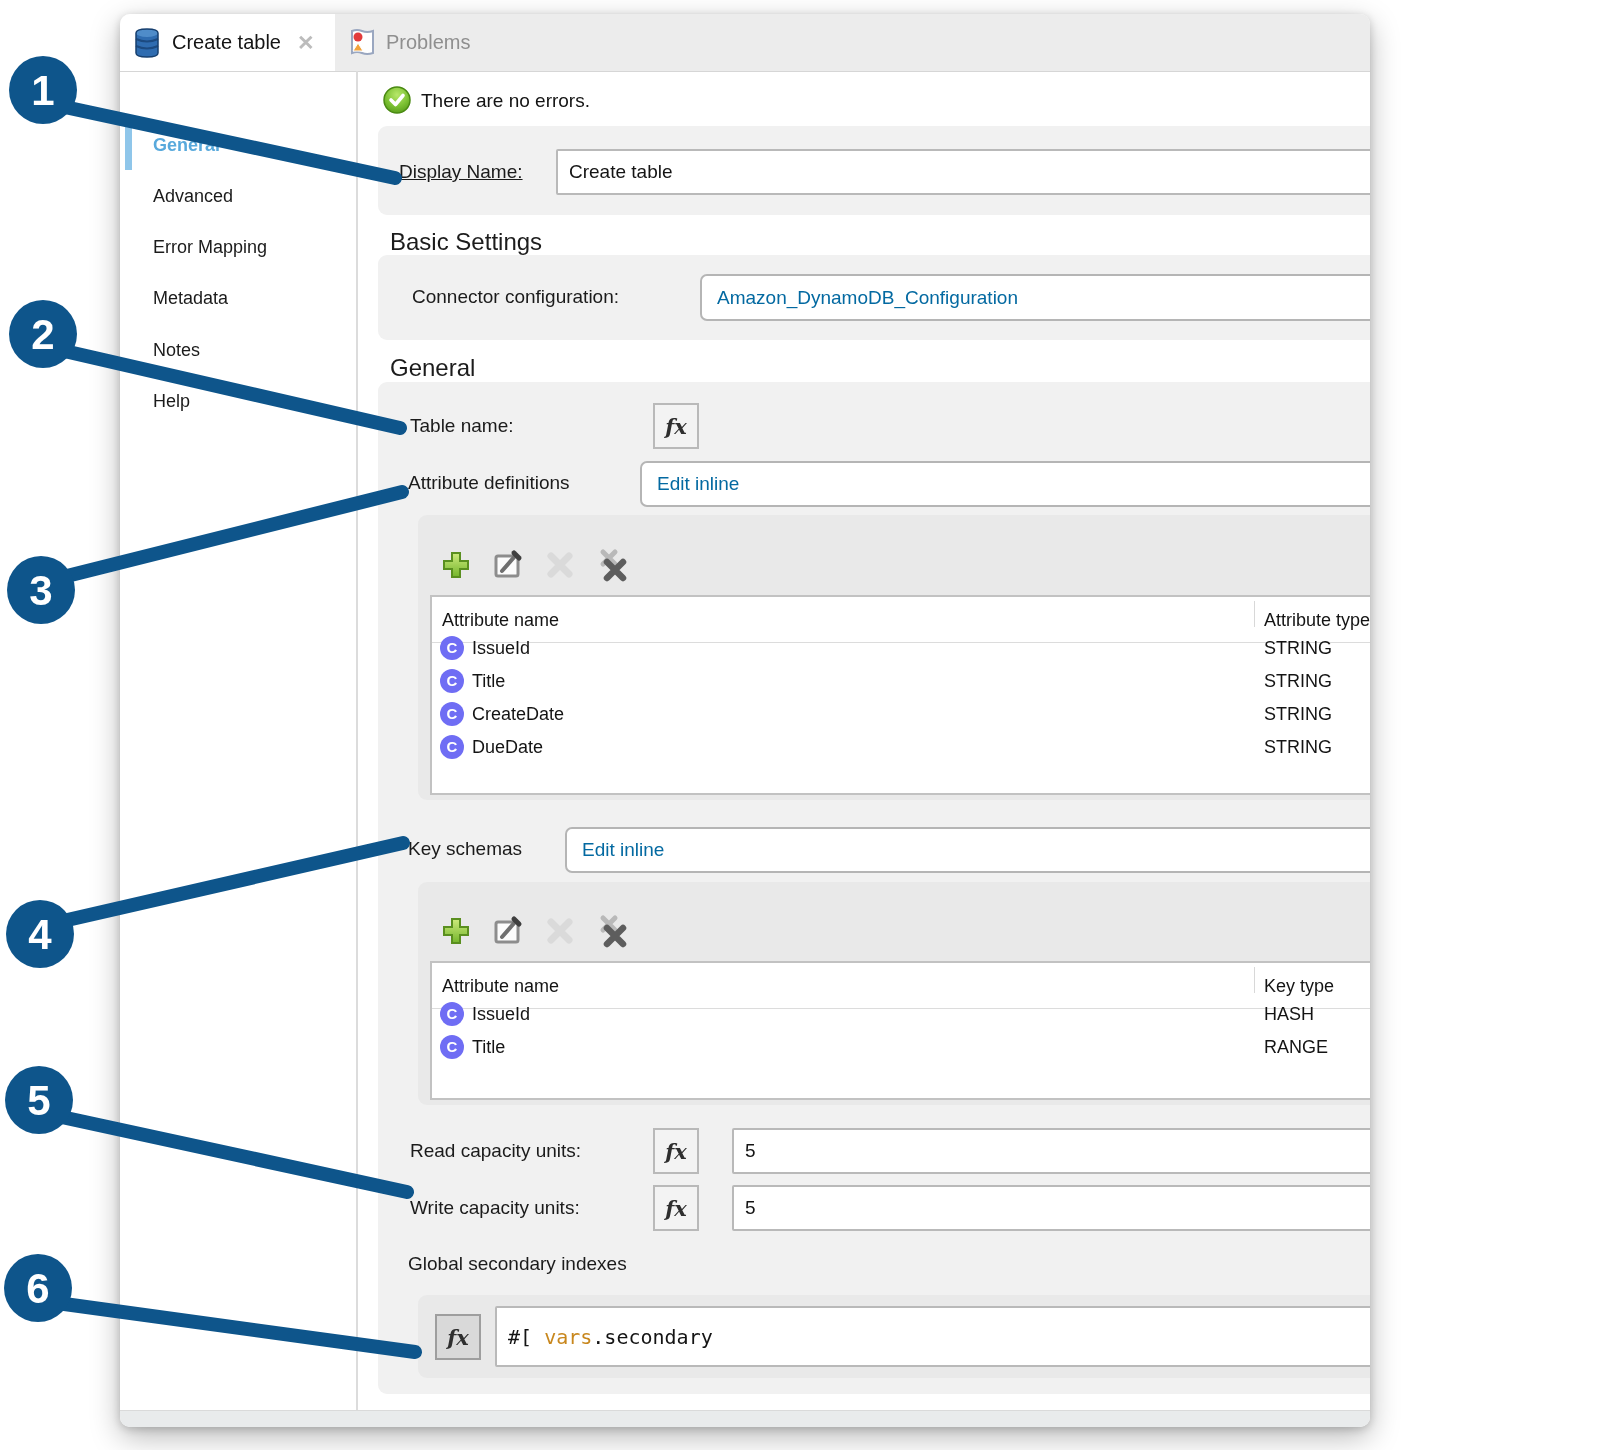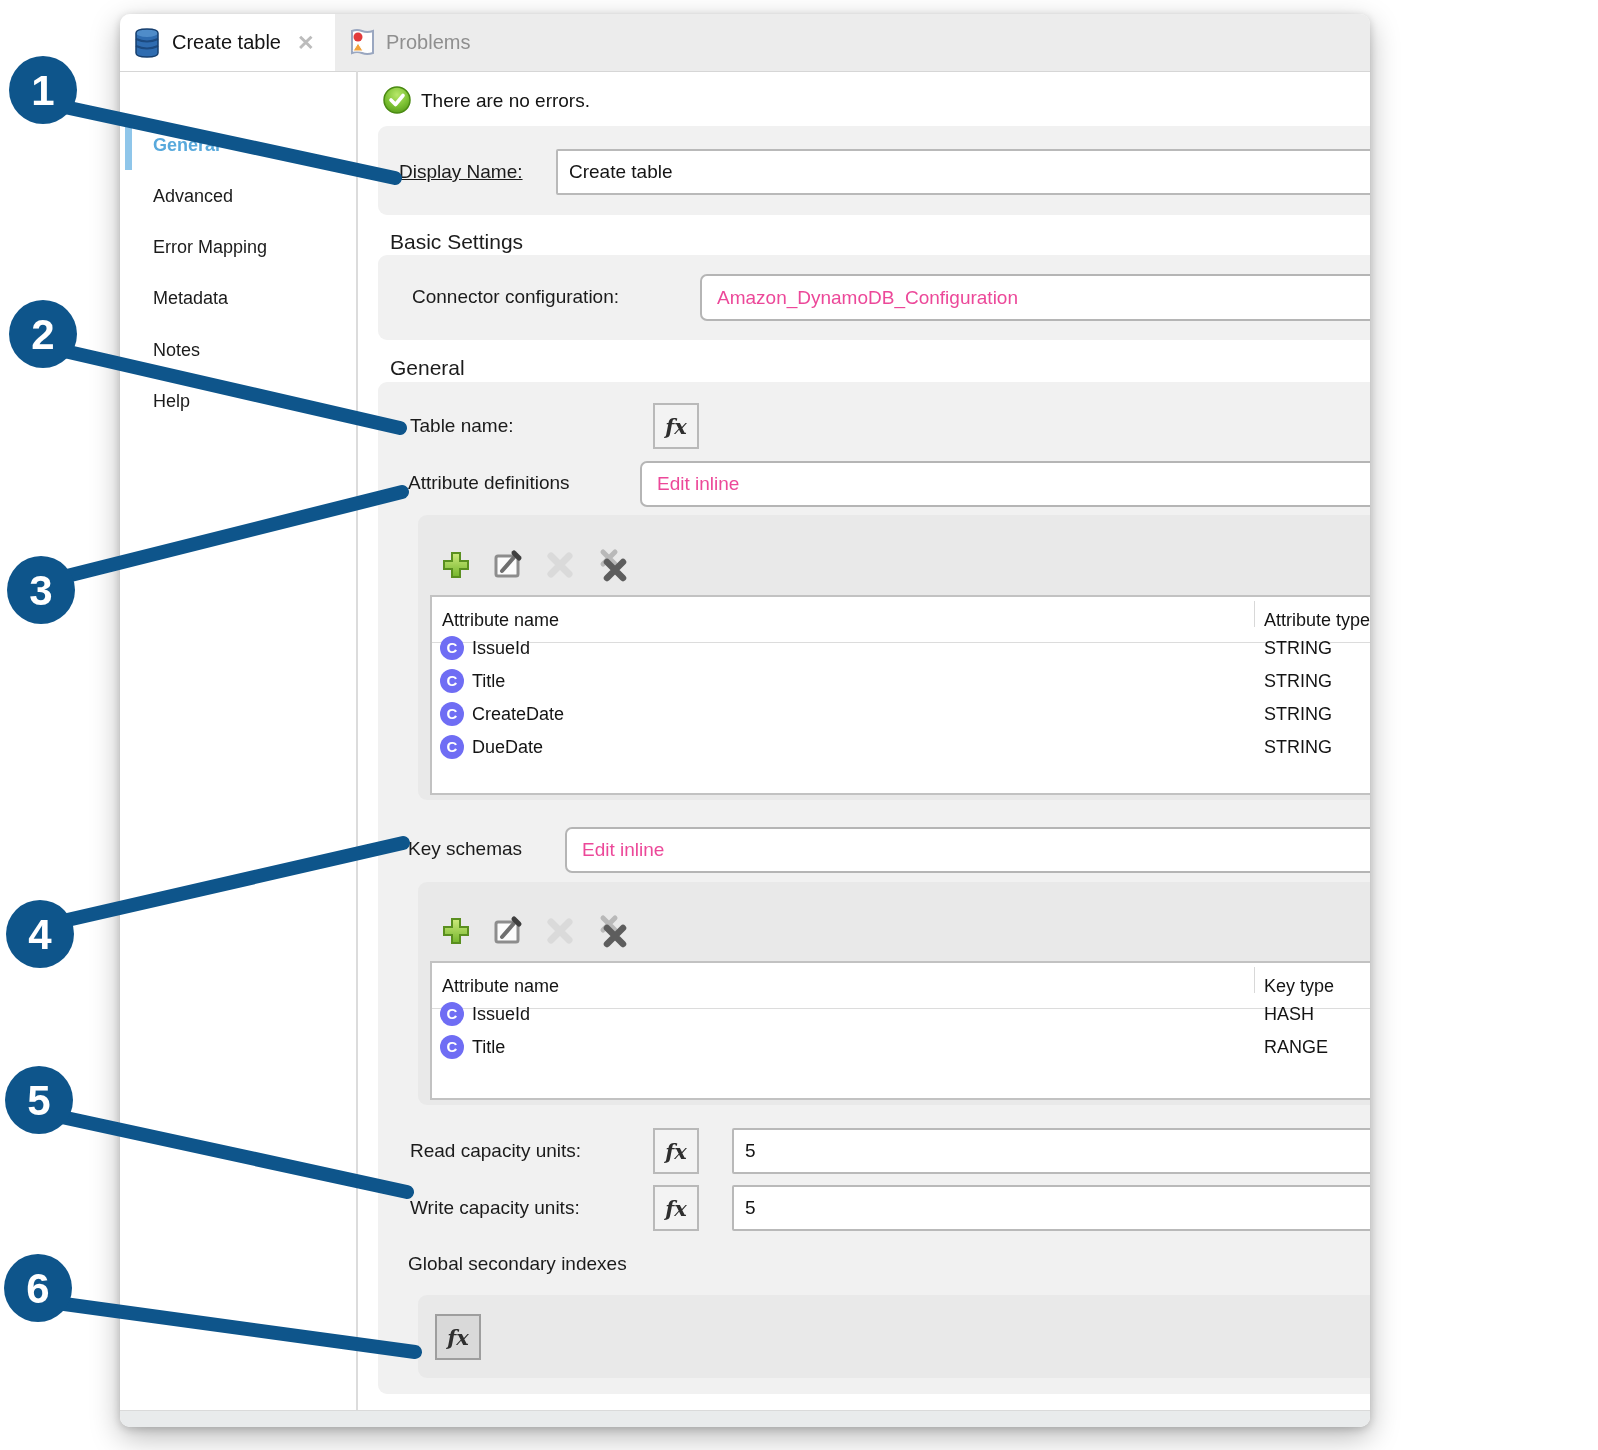--- a/index.html
+++ b/index.html
@@ -23,26 +23,26 @@
   
   .sidebar{position:absolute;left:0;top:58px;width:236px;height:1339px;background:#ffffff;}
   .side-item{position:absolute;left:33px;font-size:18px;color:#1b1b1b;white-space:nowrap;}
   .side-item.active{color:#58a9dc;font-weight:bold;}
   .side-accent{position:absolute;left:5px;top:106px;width:7px;height:50px;background:#8fc6ea;}
   .vsep{position:absolute;left:236px;top:57px;width:2px;height:1340px;background:#dcdcdc;}
 
   .panel{position:absolute;background:#f1f1f1;border-radius:9px;}
   .subpanel{position:absolute;background:#e9e9e9;border-radius:9px;}
   .flabel{position:absolute;font-size:19px;color:#1b1b1b;white-space:nowrap;transform:translateY(-50%);}
-  .sect-label{position:absolute;font-size:21px;color:#1c1c1c;white-space:nowrap;transform:translateY(-50%);}
+  .sect-label{position:absolute;font-size:24px;color:#1c1c1c;white-space:nowrap;transform:translateY(-50%);}
 
   .tinput{position:absolute;background:#ffffff;border:2px solid #b9b9b9;border-radius:2px;
           font-size:19px;color:#141414;display:flex;align-items:center;padding-left:11px;box-sizing:border-box;}
   .combo{position:absolute;background:#ffffff;border:2px solid #b5b5b5;border-radius:7px;
-         font-size:19px;color:#ec4899;display:flex;align-items:center;padding-left:15px;box-sizing:border-box;}
+         font-size:19px;color:#0369a1;display:flex;align-items:center;padding-left:15px;box-sizing:border-box;}
   .fxbtn{position:absolute;width:46px;height:46px;background:#f3f3f3;border:2px solid #b9b9b9;
          display:flex;align-items:center;justify-content:center;box-sizing:border-box;
          font-family:"DejaVu Serif", serif;font-style:italic;font-weight:600;font-size:21px;color:#2e2e2e;}
   .fxbtn.pressed{background:#d9d9d9;border-color:#9e9e9e;}
 
   
   .itable{position:absolute;background:#ffffff;border:2px solid #c2c2c2;box-sizing:border-box;}
   .thead{position:absolute;left:0;top:0;width:100%;height:46px;border-bottom:1px solid #dcdcdc;box-sizing:border-box;}
   .th{position:absolute;top:50%;transform:translateY(-50%);font-size:18px;color:#141414;white-space:nowrap;}
   .coldiv{position:absolute;top:4px;width:1px;height:26px;background:#d8d8d8;}
@@ -252,20 +252,23 @@
     <div class="tinput" style="left:612px;top:1114px;width:658px;height:46px;">5</div>
 
     <div class="flabel" style="left:290px;top:1194px;">Write capacity units:</div>
     <div class="fxbtn" style="left:533px;top:1171px;">fx</div>
     <div class="tinput" style="left:612px;top:1171px;width:658px;height:46px;">5</div>
 
     <div class="flabel" style="left:288px;top:1250px;">Global secondary indexes</div>
 
     <div class="subpanel" style="left:298px;top:1281px;width:972px;height:83px;"></div>
     <div class="fxbtn pressed" style="left:315px;top:1300px;">fx</div>
+    <div class="tinput" style="left:375px;top:1292px;width:895px;height:61px;">
+      <span class="expr-text"><span>#[ </span><span class="expr-var">vars</span><span>.</span><span>secondary</span></span>
+    </div>
 
     <div class="bottom-strip"></div>
   </div>
 
   <svg class="overlay" viewBox="0 0 1598 1450">
     <g stroke="#0e558b" stroke-width="14" stroke-linecap="round">
       <line x1="60" y1="106" x2="395" y2="178"></line>
       <line x1="60" y1="350" x2="400" y2="428"></line>
       <line x1="63" y1="577" x2="402" y2="492"></line>
       <line x1="63" y1="921" x2="403" y2="843"></line>

